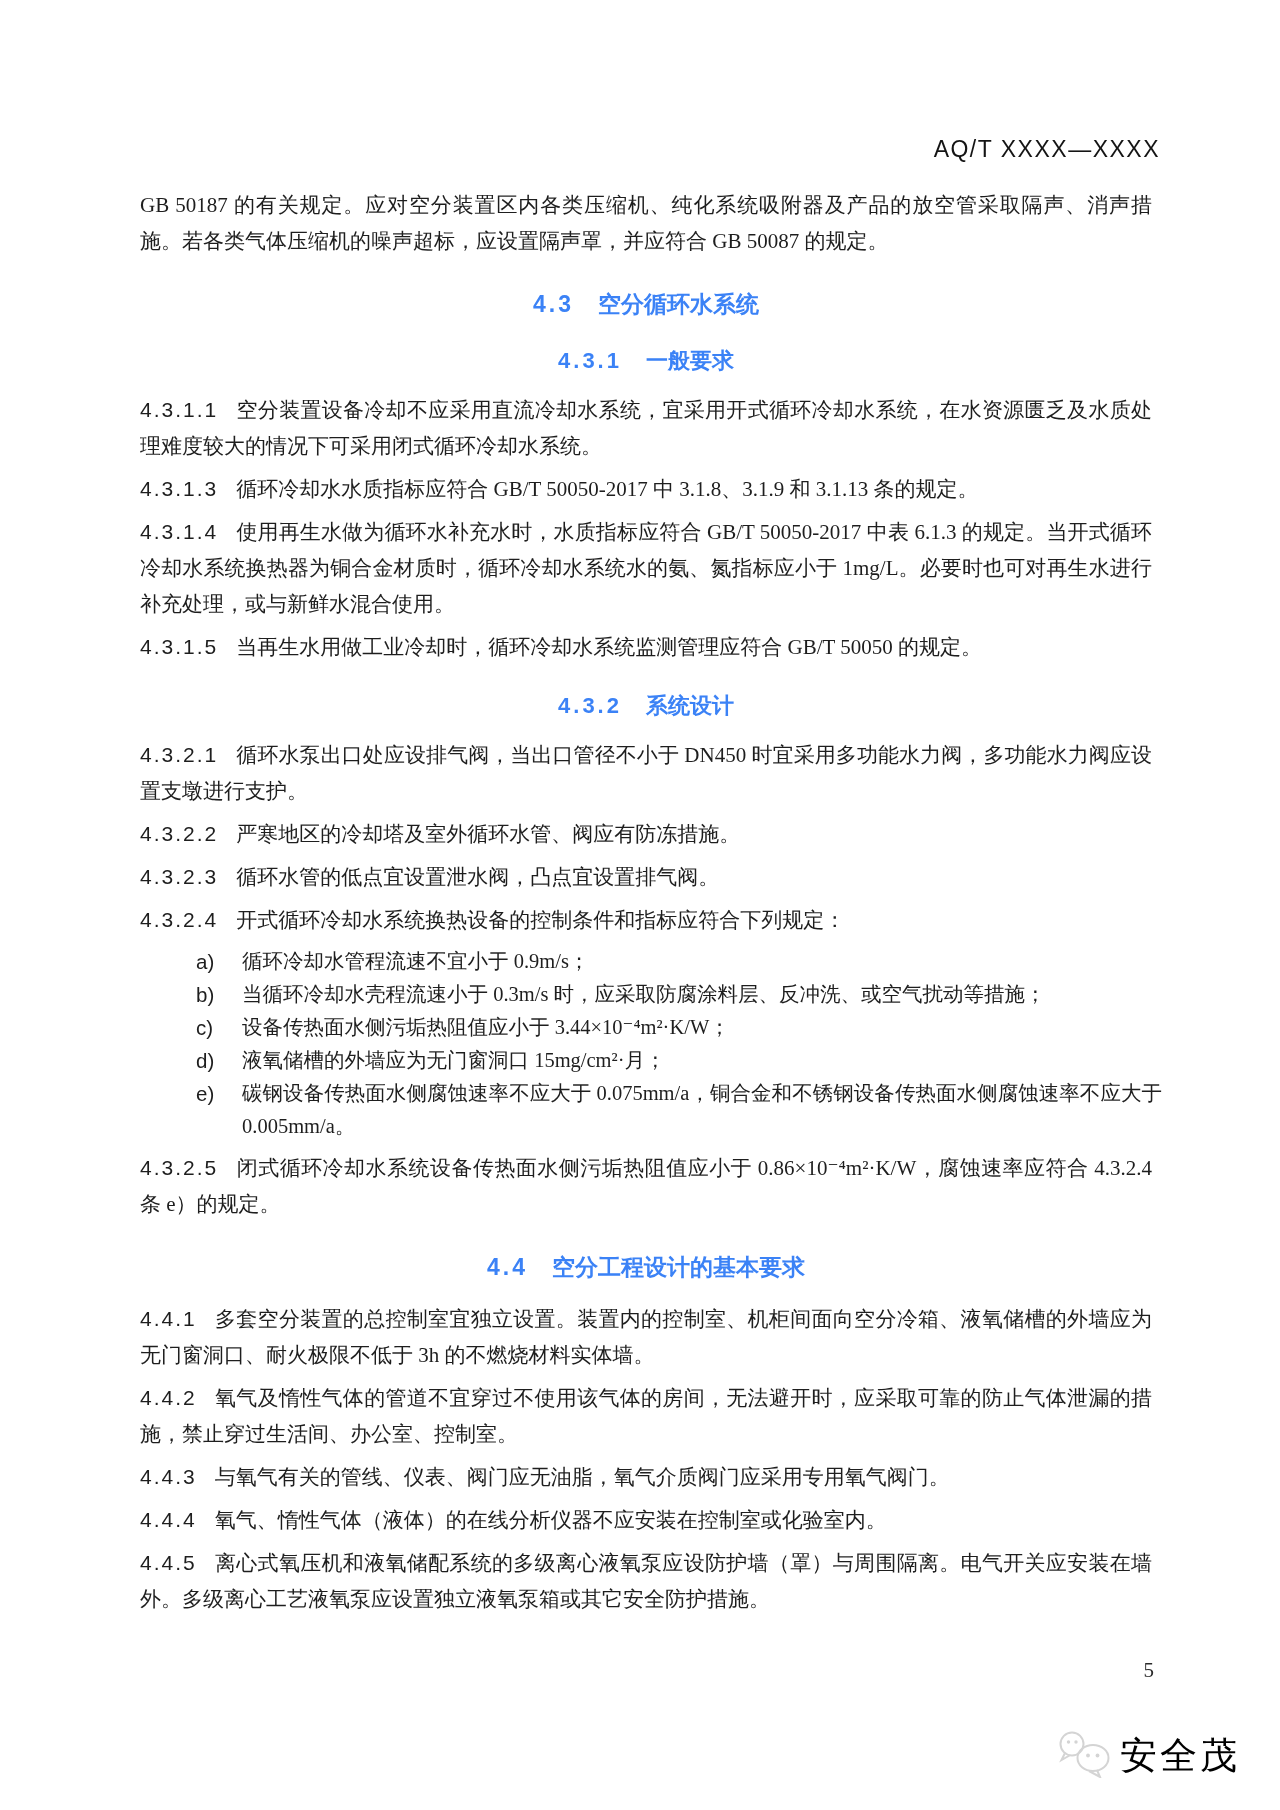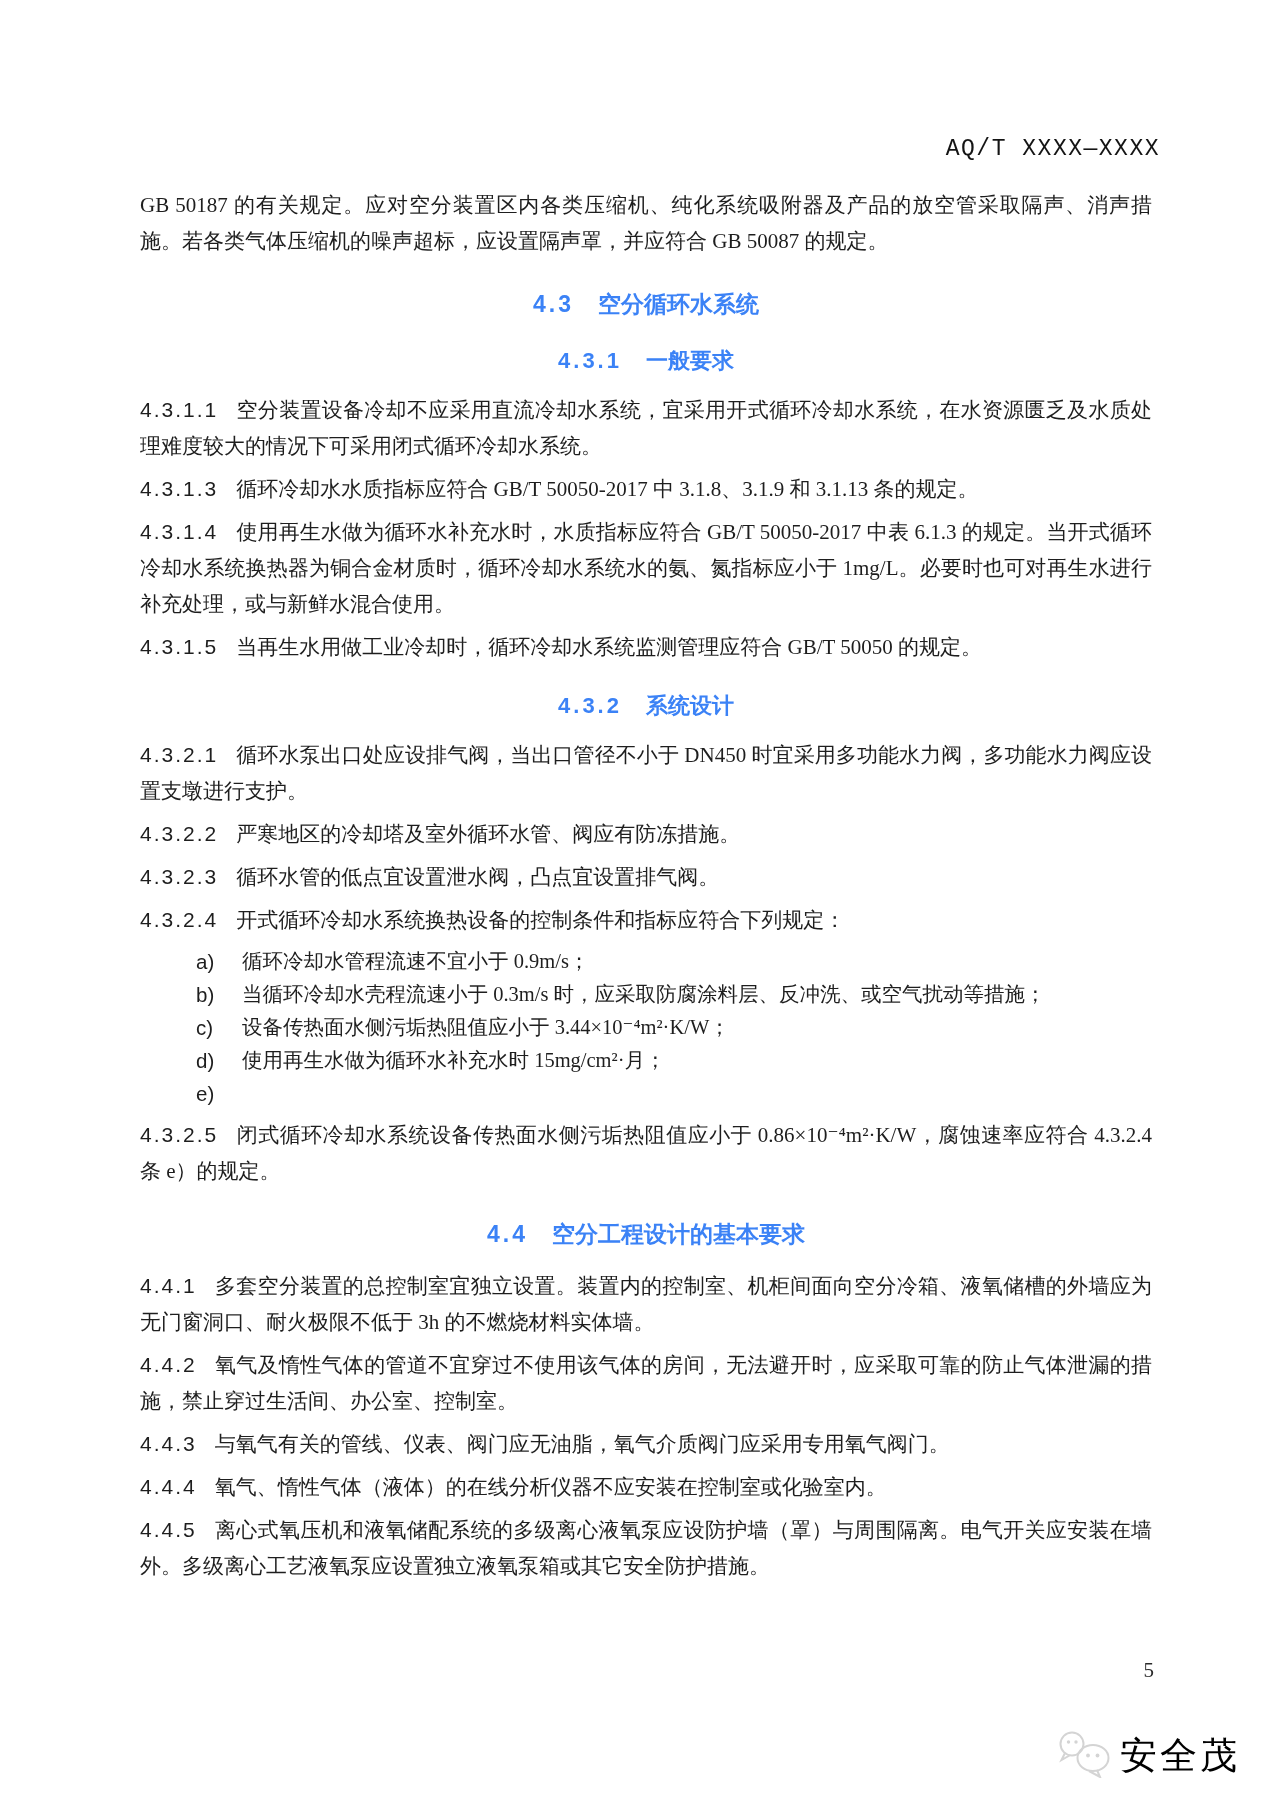--- a/index.html
+++ b/index.html
@@ -10,21 +10,21 @@
     margin: 0 auto;
     background: #ffffff;
     color: #1e1e1e;
     font-family: "Liberation Serif", "DejaVu Serif", serif;
     overflow: hidden;
   }
   .doc-header {
     position: absolute;
     top: 136px;
     right: 120px;
-    font-family: Liberation Mono, monospace;
+    font-family: Liberation Sans, sans-serif;
     font-size: 23px;
     letter-spacing: 1.5px;
     color: #141414;
   }
   .content {
     position: absolute;
     left: 130px;
     top: 180px;
     width: 1032px;
   }
@@ -147,24 +147,25 @@
       <div class="li">
         <span class="marker">b)</span>
         <span class="text">当循环冷却水壳程流速小于 0.3m/s 时，应采取防腐涂料层、反冲洗、或空气扰动等措施；</span>
       </div>
       <div class="li">
         <span class="marker">c)</span>
         <span class="text">设备传热面水侧污垢热阻值应小于 3.44×10⁻⁴m²·K/W；</span>
       </div>
       <div class="li">
         <span class="marker">d)</span>
-        <span class="text">使用再生水做为循环水补充水时 15mg/cm²·月；</span>
+        <span class="text">液氧储槽的外墙应为无门窗洞口 15mg/cm²·月；</span>
       </div>
       <div class="li">
         <span class="marker">e)</span>
+        <span class="text">碳钢设备传热面水侧腐蚀速率不应大于 0.075mm/a，铜合金和不锈钢设备传热面水侧腐蚀速率不应大于 0.005mm/a。</span>
       </div>
     </div>
 
     <p class="clause">
       <span class="num">4.3.2.5</span><span>闭式循环冷却水系统设备传热面水侧污垢热阻值应小于 0.86×10⁻⁴m²·K/W，腐蚀速率应符合 4.3.2.4 条 e）的规定。</span>
     </p>
 
     <div class="h2">
       <span class="num">4.4</span><span>空分工程设计的基本要求</span>
     </div>

